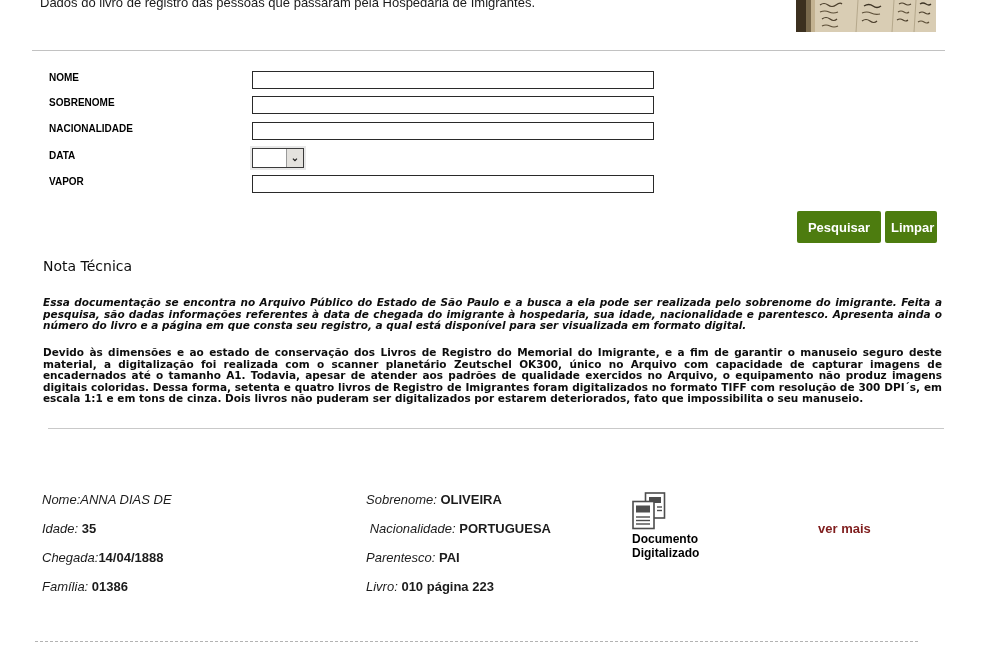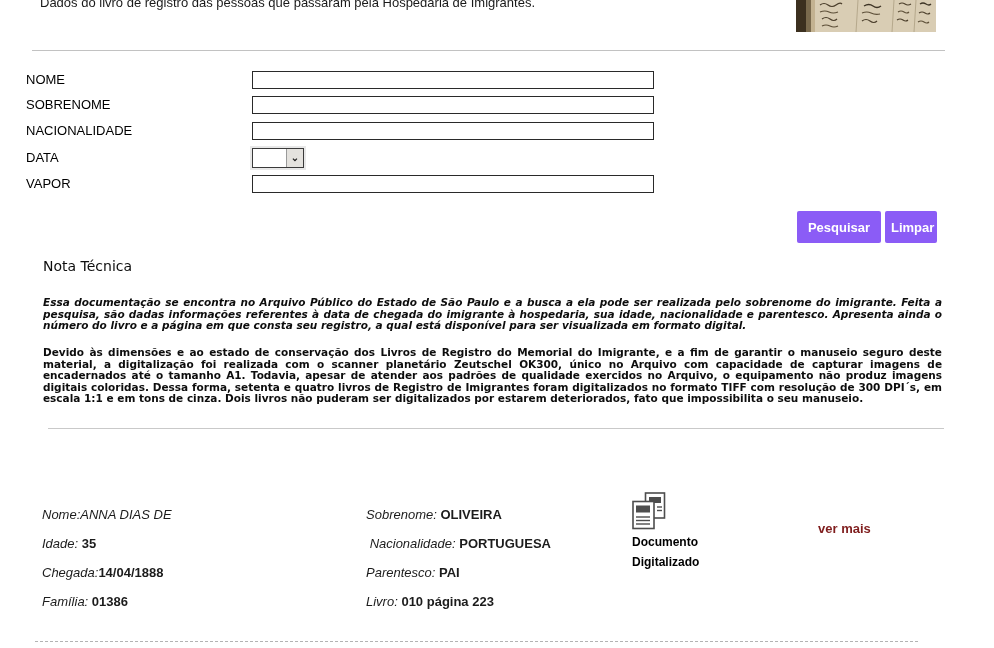--- a/index.html
+++ b/index.html
@@ -5,58 +5,58 @@
   html,body{margin:0;padding:0;background:#fff;}
   #page{position:relative;width:994px;height:648px;background:#fff;overflow:hidden;
         font-family:"Liberation Sans",sans-serif;color:#111;}
 
   
   .intro{position:absolute;left:40px;top:-5px;font-size:13px;color:#1a1a1a;white-space:nowrap;}
   .book-img{position:absolute;left:796px;top:0;width:140px;height:32px;overflow:hidden;}
   .hr1{position:absolute;left:32px;top:50px;width:913px;border-top:1px solid #c2c2c2;}
 
   
-  .flabel{position:absolute;left:26px;font-size:13px;font-weight:normal;color:#000;}
+  .flabel{position:absolute;left:49px;font-size:10px;font-weight:bold;color:#000;}
   .txt{position:absolute;left:252px;width:396px;height:14px;border:1px solid #2a2a2a;
        background:#fff;font-size:12px;padding:1px 2px;font-family:"Liberation Sans",sans-serif;}
   .sel-wrap{position:absolute;left:252px;top:148px;width:50px;height:18px;border:1px solid #3a3a3a;
        background:#fff;box-shadow:0 0 0 2px #e8e8e8;display:flex;}
   .sel-field{flex:1;}
   .sel-btn{width:16px;height:100%;background:#e4e2de;border-left:1px solid #9a9a9a;
        display:flex;align-items:center;justify-content:center;font-size:10px;color:#1a1a1a;
        font-weight:bold;line-height:1;}
-  .btn{position:absolute;top:211px;height:32px;background:#8b5cf6;color:#fff;font-weight:bold;
+  .btn{position:absolute;top:211px;height:32px;background:#4d7c0f;color:#fff;font-weight:bold;
        font-size:13px;border:none;border-radius:2px;font-family:"Liberation Sans",sans-serif;
        cursor:pointer;}
   #btn-pesquisar{left:797px;width:84px;}
   #btn-limpar{left:885px;width:52px;}
 
   
   .note-title{position:absolute;left:43px;top:258px;font-family:"DejaVu Sans",sans-serif;
        font-size:14px;font-weight:normal;color:#0d0d0d;}
   .note-p{position:absolute;left:43px;width:899px;font-family:"DejaVu Sans",sans-serif;
        font-size:10.5px;line-height:11.6px;font-weight:bold;color:#0d0d0d;text-align:justify;}
   #note-p1{top:297px;font-style:italic;}
   #note-p2{top:347px;}
 
   .hr2{position:absolute;left:48px;top:428px;width:896px;border-top:1px solid #c9c9c9;}
 
   
   .res-heading{position:absolute;left:42px;top:452px;font-family:"Liberation Mono",monospace;
        font-size:16px;font-weight:bold;color:#222;letter-spacing:0.5px;}
-  .rec-line{position:absolute;font-size:13px;color:#1c1c1c;white-space:pre-wrap;margin-top:15px;}
+  .rec-line{position:absolute;font-size:13px;color:#1c1c1c;white-space:pre-wrap;}
   .rec-line .lbl{font-style:italic;font-weight:normal;}
   .rec-line .val{font-weight:bold;}
   .rec-line .val.it{font-style:italic;font-weight:normal;}
   .col-l{left:42px;}
   .col-r{left:366px;}
   .row-1{top:492px;} .row-2{top:521px;} .row-3{top:550px;} .row-4{top:579px;}
 
   .doc-icon{position:absolute;left:632px;top:492px;width:34px;height:38px;cursor:pointer;}
-  .doc-caption{position:absolute;left:632px;top:532px;width:84px;font-size:12px;line-height:20px;
+  .doc-caption{position:absolute;left:632px;top:532px;width:84px;font-size:12px;line-height:14px;
        font-weight:bold;color:#000;}
   .ver-mais{position:absolute;left:818px;top:521px;font-size:13px;font-weight:bold;color:#7f1d1d;
        cursor:pointer;text-decoration:none;}
 
   .dashed{position:absolute;left:35px;top:641px;width:883px;border-top:1px dashed #b3b3b3;}
 </style>
 </head>
 <body>
 
 <div id="page">

